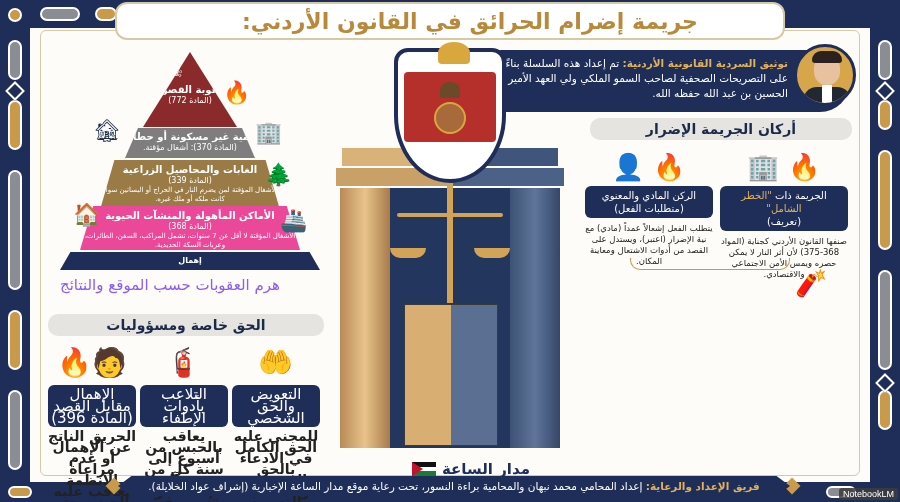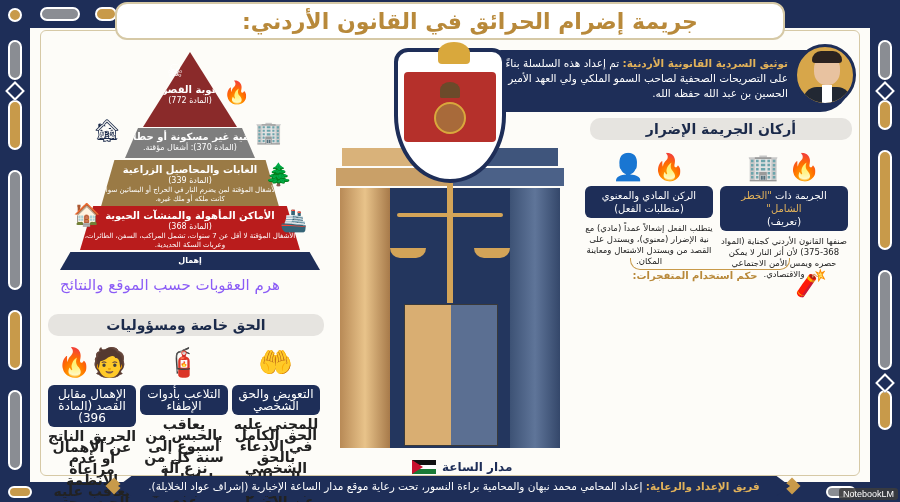--- a/index.html
+++ b/index.html
@@ -55,40 +55,40 @@
   .pedestal { position: absolute; left: 72px; top: 256px; width: 94px; height: 142px; background: linear-gradient(90deg,#d9ae72 50%,#5b6f92 50%); border: 1px solid #3a3a3a; }
   .scale-pole { position: absolute; left: 115px; top: 135px; width: 6px; height: 120px; background: #d3a458; }
   .scale-beam { position: absolute; left: 65px; top: 165px; width: 106px; height: 4px; background: #d3a458; border-radius: 2px; }
   .pan { position: absolute; top: 200px; width: 36px; height: 10px; background: #d3a458; border-radius: 0 0 18px 18px; }
   .emblem { position: absolute; left: 62px; top: 0px; width: 112px; height: 135px; background: #fff; border: 4px solid #1e2e58; border-radius: 14px 14px 50% 50%; }
   .crown { position: absolute; left: 40px; top: -10px; width: 32px; height: 22px; background: #d9a83c; border-radius: 50% 50% 4px 4px; }
   .mantle { position: absolute; left: 6px; top: 20px; width: 92px; height: 70px; border-radius: 4px; background: #b5302b; }
   .shield-disc { position: absolute; left: 36px; top: 50px; width: 32px; height: 32px; border-radius: 50%; background: #a86a3a; border: 2px solid #d9a83c; }
   .eagle { position: absolute; left: 42px; top: 30px; width: 20px; height: 16px; background: #6b4a2a; border-radius: 50% 50% 10% 10%; }
 
-  .brand { position: absolute; left: 412px; top: 460px; display: flex; align-items: center; gap: 6px; font-size: 12px; font-weight: bold; color: #1e2e58; }
+  .brand { position: absolute; left: 412px; top: 460px; display: flex; align-items: center; gap: 6px; font-size: 15px; font-weight: bold; color: #1e2e58; }
   .flag { width: 24px; height: 14px; position: relative; background: linear-gradient(#111 33%, #fff 33% 66%, #1a7a36 66%); }
   .flag::before { content: ""; position: absolute; left: 0; top: 0; border-left: 11px solid #c8102e; border-top: 7px solid transparent; border-bottom: 7px solid transparent; }
 
   
   .pyramid { position: absolute; left: 55px; top: 52px; width: 270px; height: 220px; }
   .tier { position: absolute; color: #fff; text-align: center; font-size: 8px; line-height: 10px; }
   .tier .t { font-size: 10px; font-weight: bold; line-height: 12px; }
   .tier1 { left: 88px; top: 0; width: 94px; height: 75px; clip-path: polygon(50% 0, 100% 100%, 0 100%); background: #8a2a2a; padding-top: 32px; }
   .tier2 { left: 70px; top: 76px; width: 130px; height: 30px; clip-path: polygon(10% 0, 90% 0, 100% 100%, 0 100%); background: #7e7e7e; padding-top: 3px; }
   .tier3 { left: 45px; top: 108px; width: 180px; height: 50px; clip-path: polygon(8% 0, 92% 0, 100% 100%, 0 100%); background: #9a7a45; padding-top: 4px; }
-  .tier4 { left: 25px; top: 154px; width: 220px; height: 44px; background: #b91c1c; padding-top: 4px; clip-path: polygon(6% 0, 94% 0, 100% 100%, 0 100%); }
+  .tier4 { left: 25px; top: 154px; width: 220px; height: 44px; background: #ec4899; padding-top: 4px; clip-path: polygon(6% 0, 94% 0, 100% 100%, 0 100%); }
   .tier5 { left: 5px; top: 200px; width: 260px; height: 18px; background: #1e2e58; padding-top: 4px; clip-path: polygon(4% 0, 96% 0, 100% 100%, 0 100%); font-weight: bold; }
   .pyr-title { position: absolute; left: 60px; top: 276px; width: 260px; text-align: left; font-size: 15px; font-weight: normal; color: #8b5cf6; }
   .side-icon { position: absolute; font-size: 22px; line-height: 22px; }
 
   
   .case-card { position: absolute; top: 340px; width: 88px; text-align: center; }
   .case-card .ico { height: 45px; font-size: 28px; line-height: 45px; }
-  .case-card .label { background: #1e2e58; color: #fff; font-size: 12px; line-height: 12px; border-radius: 6px; padding: 3px 2px; }
+  .case-card .label { background: #1e2e58; color: #fff; font-size: 15px; line-height: 12px; border-radius: 6px; padding: 3px 2px; }
   .case-card .desc { font-size: 14px; line-height: 11px; margin-top: 4px; font-weight: bold; color: #222; }
 
   
   .footer { position: absolute; left: 118px; top: 476px; width: 672px; height: 20px; background: #1e2e58; clip-path: polygon(2% 0, 98% 0, 100% 50%, 98% 100%, 2% 100%, 0 50%); color: #fff; font-size: 10.5px; line-height: 20px; text-align: center; white-space: nowrap; }
   .footer .gold { color: #e2b25a; font-weight: bold; }
   .diamond { position: absolute; top: 480px; width: 12px; height: 12px; background: #c89a4a; transform: rotate(45deg); }
   .watermark { position: absolute; right: 2px; bottom: 2px; background: rgba(60,60,60,.85); color: #fff; font-size: 9px; padding: 1px 4px; border-radius: 3px; direction: ltr; font-family: "Liberation Sans", sans-serif; }
 </style>
 </head>
 <body>
@@ -151,26 +151,25 @@
 
 <div class="pillar-card" style="left:585px;top:142px;">
   <div class="icons">
     <span style="font-size:26px;color:#e0542a;">🔥</span>
     <span style="font-size:26px;">👤</span>
   </div>
   <div class="label">
     <span>الركن المادي والمعنوي</span><br>
     <span>(متطلبات الفعل)</span>
   </div>
-  <div class="desc">يتطلب الفعل إشعالاً عمداً (مادي) مع نية الإضرار (معنوي)، ويستدل على القصد من ويستدل الاشتعال ومعاينة المكان.</div>
+  <div class="desc">يتطلب الفعل إشعالاً عمداً (مادي) مع نية الإضرار (اعتبر)، ويستدل على القصد من أدوات الاشتعال ومعاينة المكان.</div>
 </div>
 
 <div class="brace"></div>
 <div class="explosives">
-  <div class="head">حكم استخدام المتفجرات:</div>
 </div>
 <div class="side-icon" style="left:795px;top:272px;font-size:26px;">🧨</div>
 
 <div class="center-art">
   <div class="bg-dark"></div>
   <div class="brick-row" style="left:10px;top:100px;width:108px;background:#d9b27a;"></div>
   <div class="brick-row" style="left:118px;top:100px;width:108px;background:#3f557c;"></div>
   <div class="brick-row" style="left:4px;top:120px;width:114px;background:#c9a068;"></div>
   <div class="brick-row" style="left:118px;top:120px;width:114px;background:#4b6188;"></div>
   <div class="column col-left"></div>

